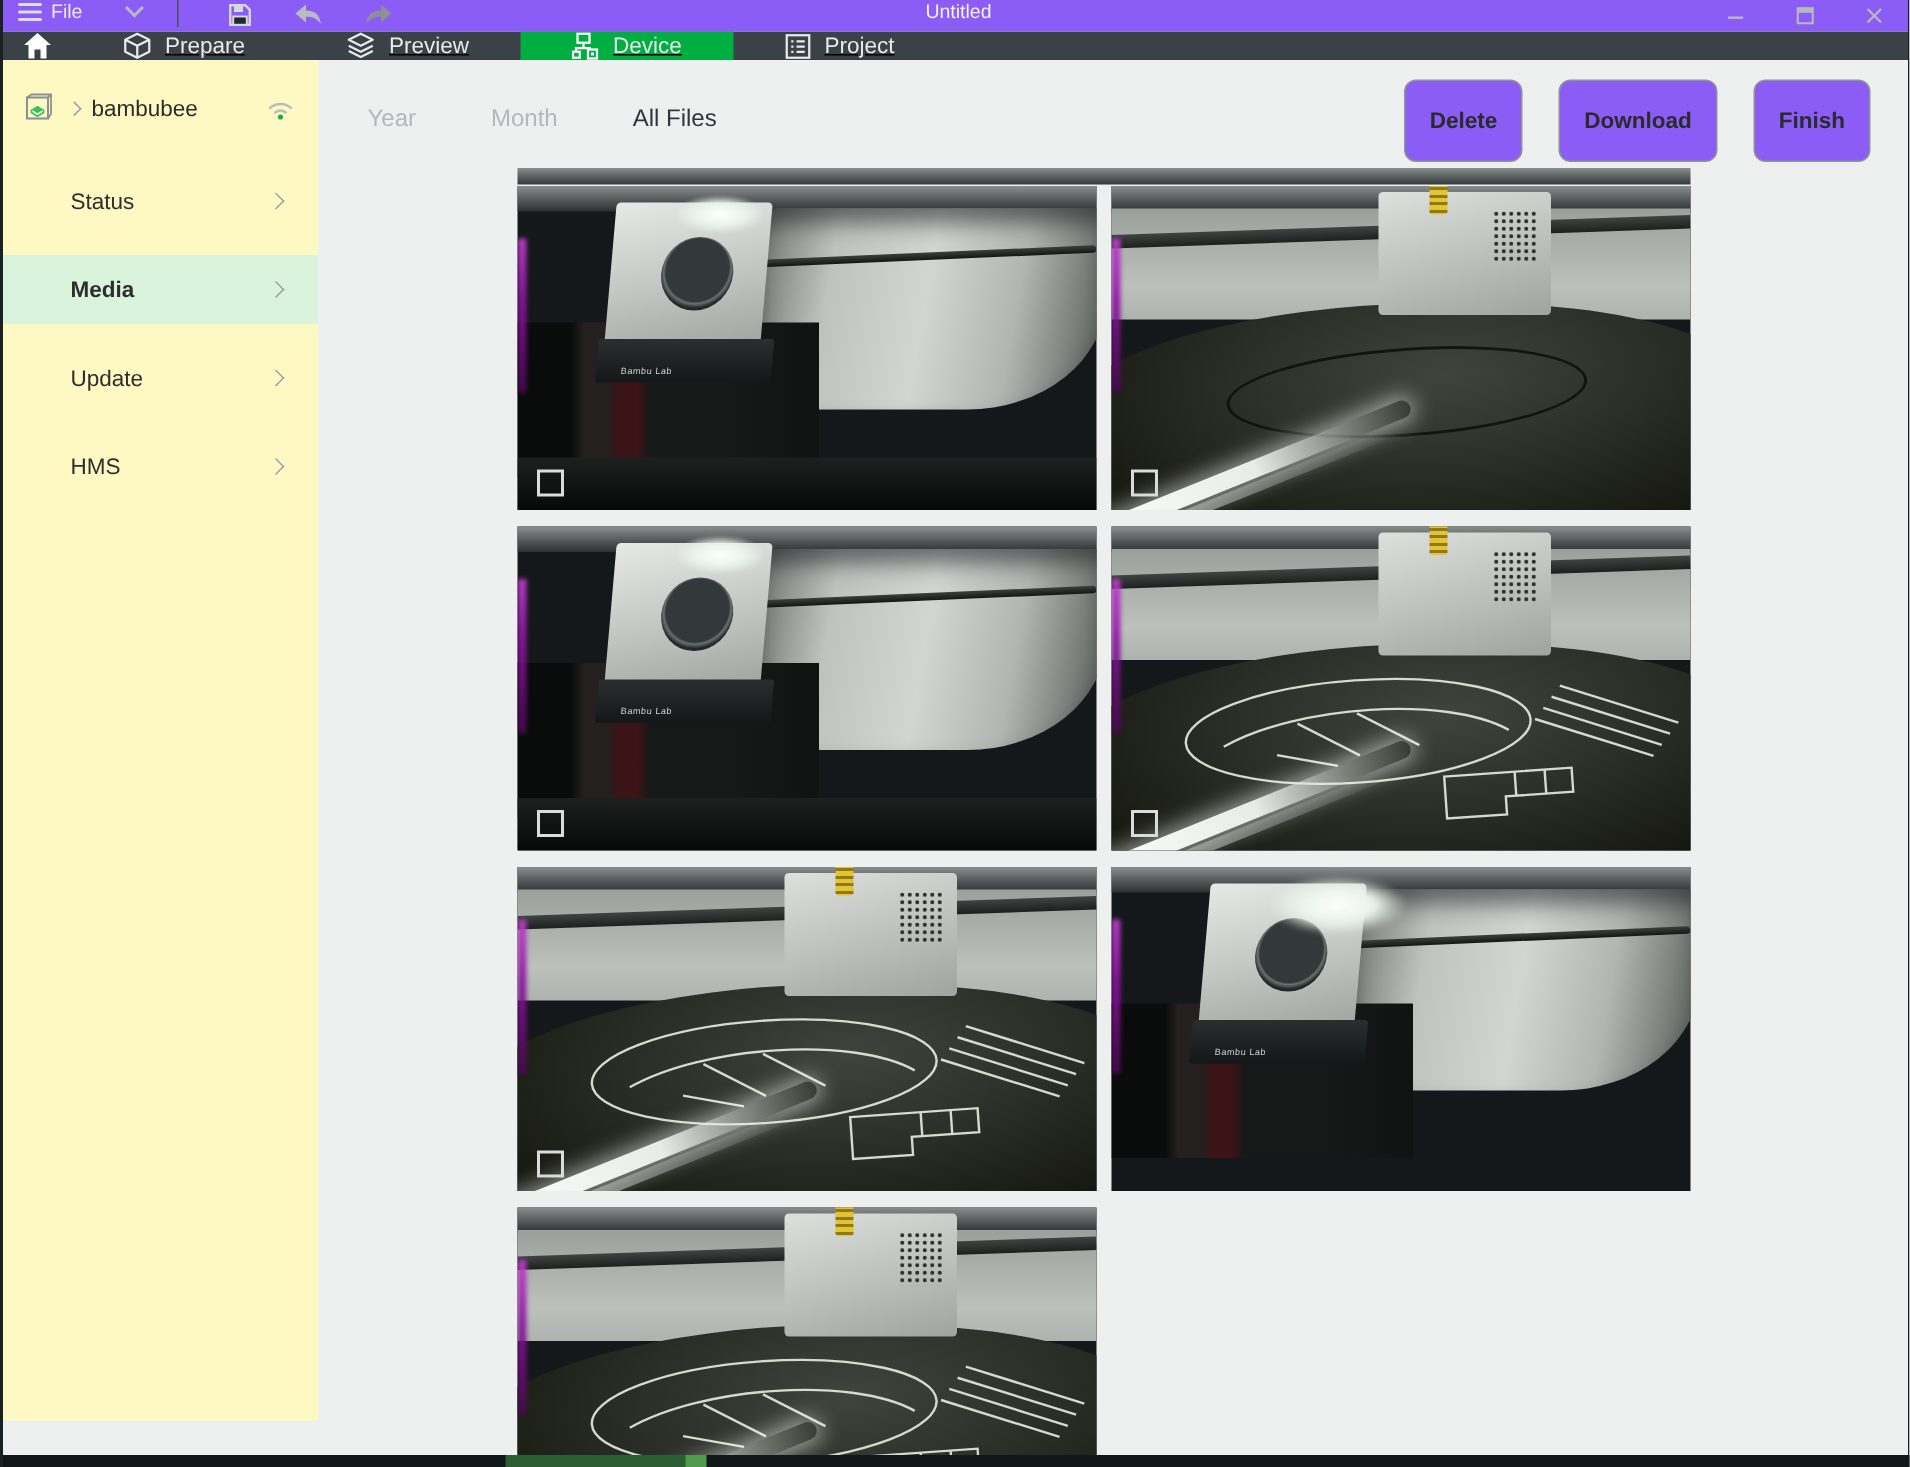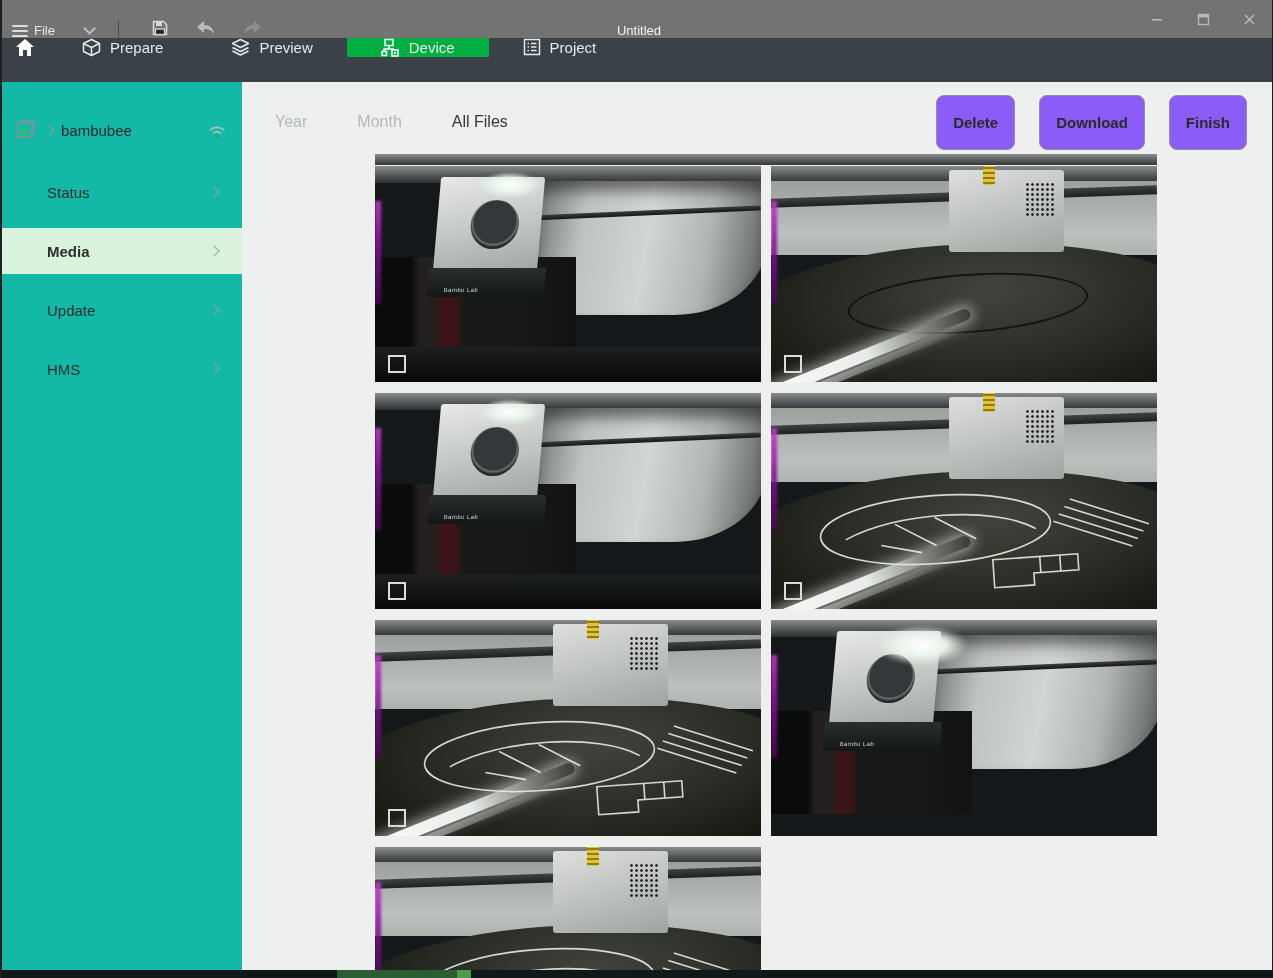--- a/index.html
+++ b/index.html
@@ -2,50 +2,50 @@
 <html><head>
 <meta charset="utf-8">
 <style>
   * { margin:0; padding:0; box-sizing:border-box; }
   html,body { width:1273px; height:978px; overflow:hidden; background:#eef0f0;
     font-family:"Liberation Sans", sans-serif; }
   .window { position:relative; width:1273px; height:978px;
     border-left:2px solid #1b2023; border-right:1px solid #1b2023; }
 
   
-  .titlebar { height:38px; background:#737373; display:flex; align-items:flex-end;
+  .titlebar { height:21px; background:#8b5cf6; display:flex; align-items:flex-start;
     color:#e9eaea; font-size:13px; position:relative; }
   .tb-left { display:flex; align-items:center; gap:6px; padding-left:10px; }
   .hamburger { width:16px; height:12px; display:flex; flex-direction:column;
     justify-content:space-between; cursor:pointer; }
   .hamburger span { display:block; height:2px; background:#dcdedf; border-radius:1px; }
   .file-label { color:#e9eaea; }
   .chev-down { width:9px; height:9px; margin-left:22px; border-right:2px solid #b9bcbe;
     border-bottom:2px solid #b9bcbe; transform:rotate(45deg) translateY(-3px); }
   .tb-sep { width:1px; height:18px; background:#4a4f54; margin:0 18px 0 26px; }
   .tb-icon { width:22px; height:20px; margin:0 12px; display:flex; align-items:center;
     justify-content:center; cursor:pointer; }
   .tb-title { position:absolute; left:4px; right:0; text-align:center; font-size:13px;
     color:#f2f3f3; pointer-events:none; }
   .tb-right { margin-left:auto; display:flex; align-items:center; height:100%; }
   .winbtn { width:46px; height:100%; display:flex; align-items:center; justify-content:center;
     color:#b7babd; font-size:15px; cursor:pointer; }
 
   
-  .tabbar { height:44px; background:#3a4147; display:flex; align-items:flex-start; }
+  .tabbar { height:19px; background:#3a4147; display:flex; align-items:center;text-decoration:underline; }
   .tab-home { width:46px; display:flex; align-items:center; justify-content:center;
     cursor:pointer; }
   .tab { display:flex; align-items:center; gap:9px; padding:0 34px; color:#e8eaea;
     font-size:15px; cursor:pointer; }
   .tab.active { background:#00ae42; }
   .tab svg { display:block; }
 
   
   .content { display:flex; height:907px; }
-  .sidebar { width:240px; background:#14b8a6; flex:none; padding-top:28px; }
+  .sidebar { width:210px; background:#fef9c3; flex:none; padding-top:12px; }
   .main { flex:1; background:#eef0f0; position:relative; }
 
   
   .printer-row { display:flex; align-items:center; height:40px; padding:0 14px; }
   .printer-row .pname { font-size:15px; color:#2b2b2b; margin-left:8px; }
   .crumb { width:7px; height:7px; border-right:1.6px solid #9aa0a3;
     border-bottom:1.6px solid #9aa0a3; transform:rotate(-45deg); margin-left:10px; flex:none; }
   .wifi { margin-left:auto; }
   .side-item { display:flex; align-items:center; height:46px; padding:0 24px 0 45px;
     font-size:15px; color:#2e2e2e; cursor:pointer; margin-top:1px; }

